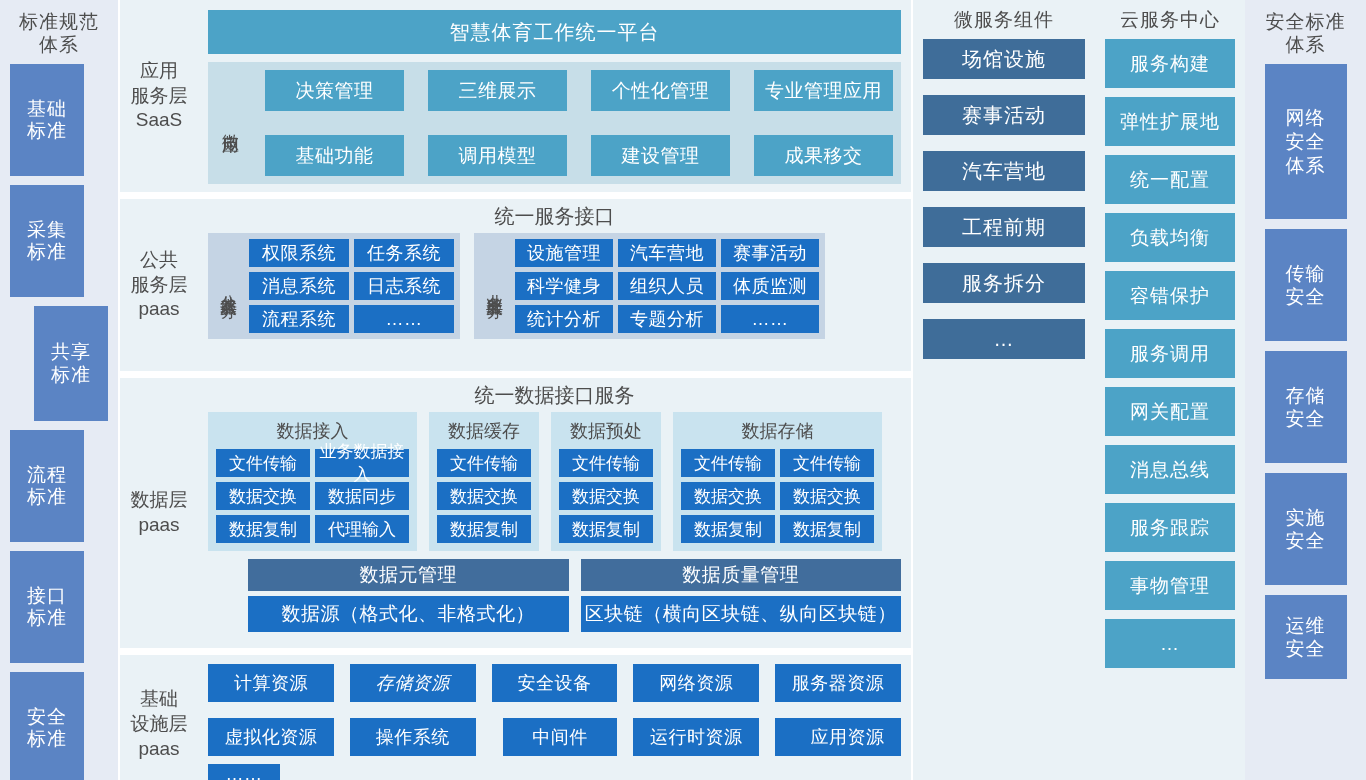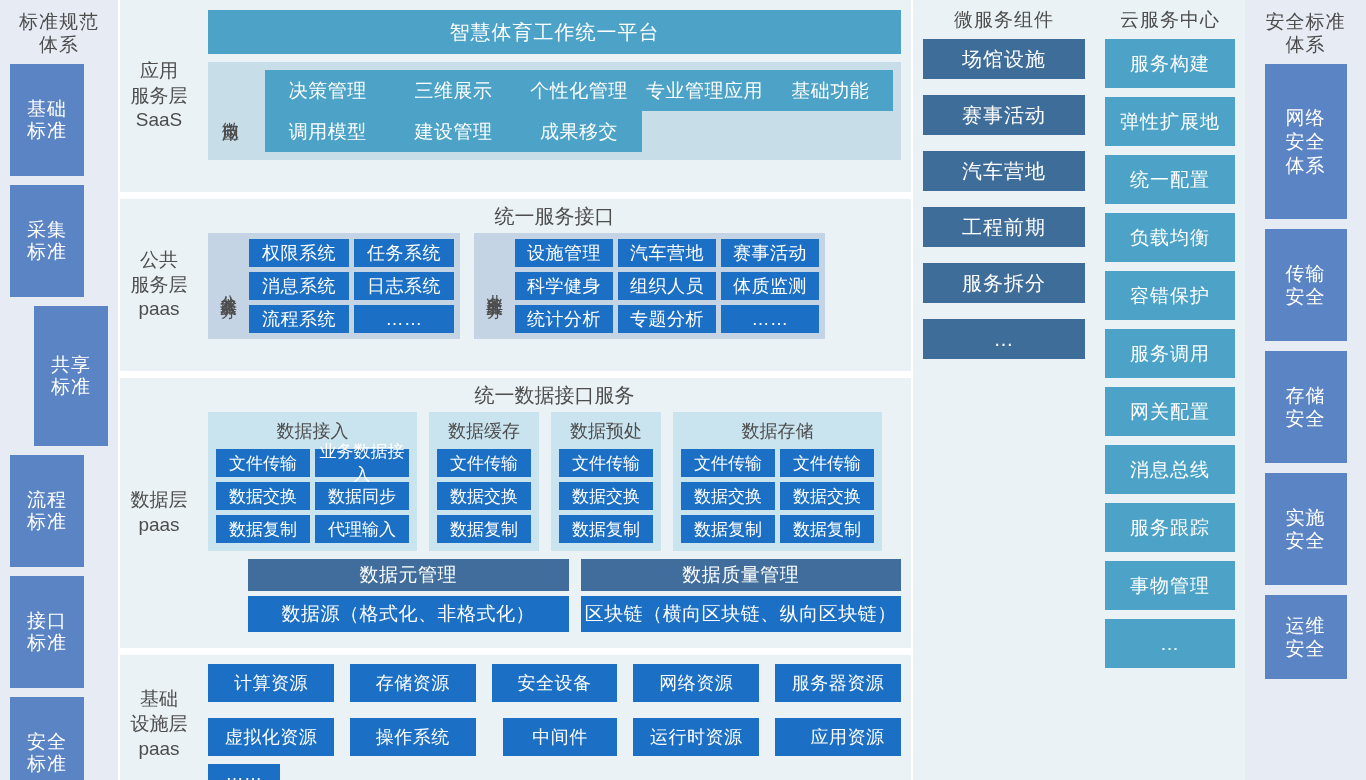--- a/index.html
+++ b/index.html
@@ -57,22 +57,22 @@
   .app-wrap { display:flex; flex-direction:column; padding:10px 10px 0 10px; }
   .microapp-outer {
     background:#C7DEE8; display:flex; padding:8px; gap:8px; margin-top:8px;
   }
   .side-vert {
     writing-mode:vertical-rl; text-orientation:upright;
     font-size:17px; color:#4d4d4d; letter-spacing:2px;
     display:flex; align-items:center; justify-content:center;
     padding:0 3px; min-width:26px;
   }
-  .app-grid { flex:1; display:grid; grid-template-columns:repeat(5,1fr);
-    grid-template-rows:repeat(2,41px); gap:0;padding-left:12px; }
+  .app-grid { flex:1; display:grid; grid-template-columns:repeat(4,1fr);
+    grid-template-rows:repeat(2,41px); gap:24px;padding-left:12px; }
   .tbox {
     background:#4CA3C7; color:#fff; font-size:19px;
     display:flex; align-items:center; justify-content:center;
     text-align:center; letter-spacing:.5px;
   }
 
   
   .svc-row { display:flex; gap:14px; padding:0 10px 10px 10px; }
   .svc-group { background:#C5D4E4; display:flex; padding:6px; gap:6px; }
   .svc-grid { display:grid; gap:5px; }
@@ -141,21 +141,21 @@
 </head>
 <body>
 
 <div id="root">
 
   <div class="col-std">
     <div class="col-title">标准规范<br>体系</div>
     <div id="std-items">
         <div class="std-box" style="height:112px;">基础<br>标准</div>
         <div class="std-box" style="height:112px;">采集<br>标准</div>
-        <div class="std-box" style="height:140px;margin-left:24px;">共享<br>标准</div>
+        <div class="std-box" style="height:115px;margin-left:24px;">共享<br>标准</div>
         <div class="std-box" style="height:112px;">流程<br>标准</div>
         <div class="std-box" style="height:112px;">接口<br>标准</div>
         <div class="std-box" style="height:112px;">安全<br>标准</div>
       </div>
   </div>
 
   <div class="center">
 
     <div class="panel" style="flex:0 0 192px;">
       <div class="layer-label">应用<br>服务层<br>SaaS</div>
@@ -268,21 +268,21 @@
           </div>
         </div>
       </div>
     </div>
 
     <div class="panel" style="flex:1;">
       <div class="layer-label">基础<br>设施层<br>paas</div>
       <div class="panel-body infra-wrap">
         <div class="infra-grid" id="infra-grid">
             <div class="bbox" style="height:100%;">计算资源</div>
-            <div class="bbox" style="height:100%;">存储资源</div>
+            <div class="bbox" style="height:100%;font-style:italic;">存储资源</div>
             <div class="bbox" style="height:100%;">安全设备</div>
             <div class="bbox" style="height:100%;">网络资源</div>
             <div class="bbox" style="height:100%;">服务器资源</div>
             <div class="bbox" style="height:100%;">虚拟化资源</div>
             <div class="bbox" style="height:100%;">操作系统</div>
             <div class="bbox" style="height:100%;margin-left:11px;">中间件</div>
             <div class="bbox" style="height:100%;">运行时资源</div>
             <div class="bbox" style="height:100%;padding-left:19px;">应用资源</div>
           </div>
         <div class="bbox infra-tall" style="height:auto;">……</div>

